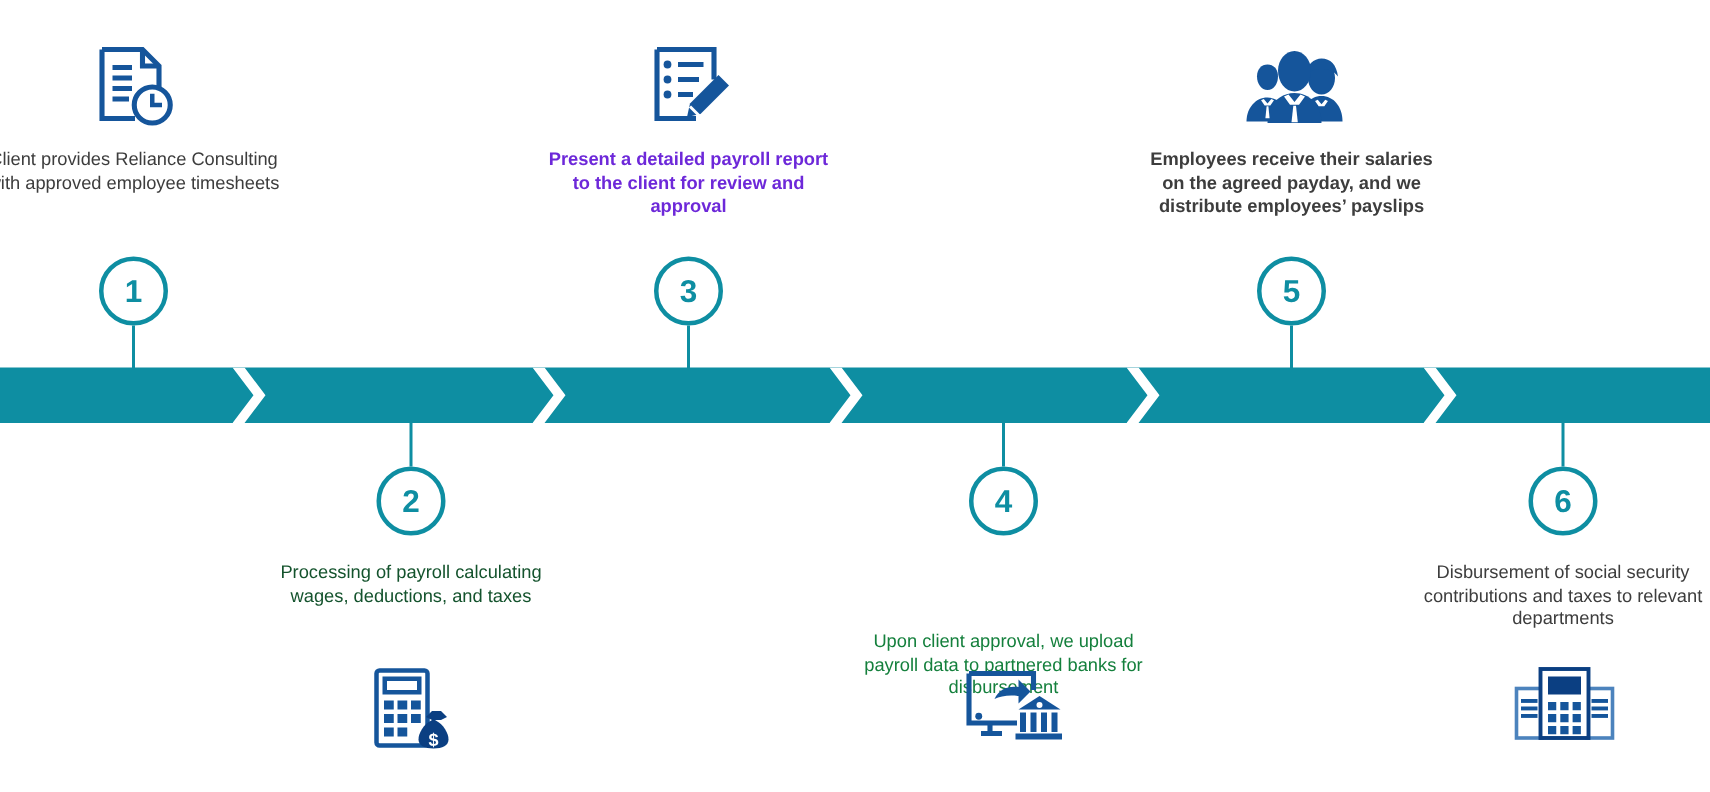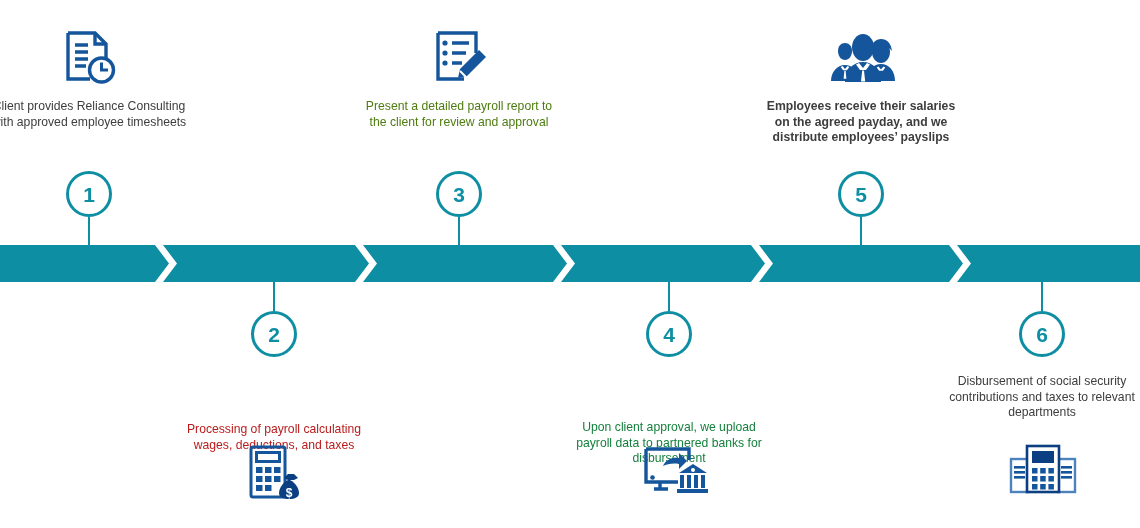--- a/index.html
+++ b/index.html
@@ -96,21 +96,21 @@
   <div class="steptext" style="left: -11px; top: 99px; color: rgb(61, 61, 61);">Client provides Reliance Consulting with approved employee timesheets</div>
   <div class="stem" style="left: 88px; top: 217px; height: 30px; background: rgb(14, 142, 162);"></div>
   <div class="circle" style="left: 66px; top: 171px; border-color: rgb(14, 142, 162); color: rgb(14, 142, 162);">
     <span>1</span>
   </div>
 
   <div class="stem" style="left: 273px; top: 280px; height: 31px; background: rgb(14, 142, 162);"></div>
   <div class="circle" style="left: 251px; top: 311px; border-color: rgb(14, 142, 162); color: rgb(14, 142, 162);">
     <span>2</span>
   </div>
-  <div class="steptext" style="left: 174px; top: 374px; color: #b91c1c; margin-top: 48px;">Processing of payroll calculating wages, deductions, and taxes</div>
+  <div class="steptext" style="left: 174px; top: 374px; color: #14532d;">Processing of payroll calculating wages, deductions, and taxes</div>
   <div class="iconwrap" style="left:245px;top:444px;">
     <svg width="60" height="56" viewBox="0 0 60 56">
       <g stroke="#15559b" fill="none" stroke-width="3">
         <rect x="6" y="3" width="34" height="50" rx="2"></rect>
         <rect x="11.5" y="8.5" width="23" height="9"></rect>
       </g>
       <g fill="#15559b">
         <rect x="11" y="23" width="6.5" height="6"></rect>
         <rect x="20" y="23" width="6.5" height="6"></rect>
         <rect x="29" y="23" width="6.5" height="6"></rect>
@@ -138,21 +138,21 @@
         <circle cx="15" cy="16" r="2.6"></circle>
         <circle cx="15" cy="26" r="2.6"></circle>
         <circle cx="15" cy="36" r="2.6"></circle>
       </g>
       <g fill="#15559b">
         <path d="M49 23 l7 7 l-19 19 l-9 2 l2 -9 z"></path>
       </g>
       <path d="M30 44 l6 6" stroke="#ffffff" stroke-width="2"></path>
     </svg>
   </div>
-  <div class="steptext" style="left: 359px; top: 99px; color: #4d7c0f;">Present a detailed payroll report to the client for review and approval</div>
+  <div class="steptext" style="left: 359px; top: 99px; color: #6d28d9; font-weight: bold;">Present a detailed payroll report to the client for review and approval</div>
   <div class="stem" style="left: 458px; top: 217px; height: 30px; background: rgb(14, 142, 162);"></div>
   <div class="circle" style="left: 436px; top: 171px; border-color: rgb(14, 142, 162); color: rgb(14, 142, 162);">
     <span>3</span>
   </div>
 
   <div class="stem" style="left: 668px; top: 280px; height: 31px; background: rgb(14, 142, 162);"></div>
   <div class="circle" style="left: 646px; top: 311px; border-color: rgb(14, 142, 162); color: rgb(14, 142, 162);">
     <span>4</span>
   </div>
   <div class="steptext" style="left: 569px; top: 374px; color: #15803d; margin-top: 46px;">Upon client approval, we upload payroll data to partnered banks for disbursement</div>

